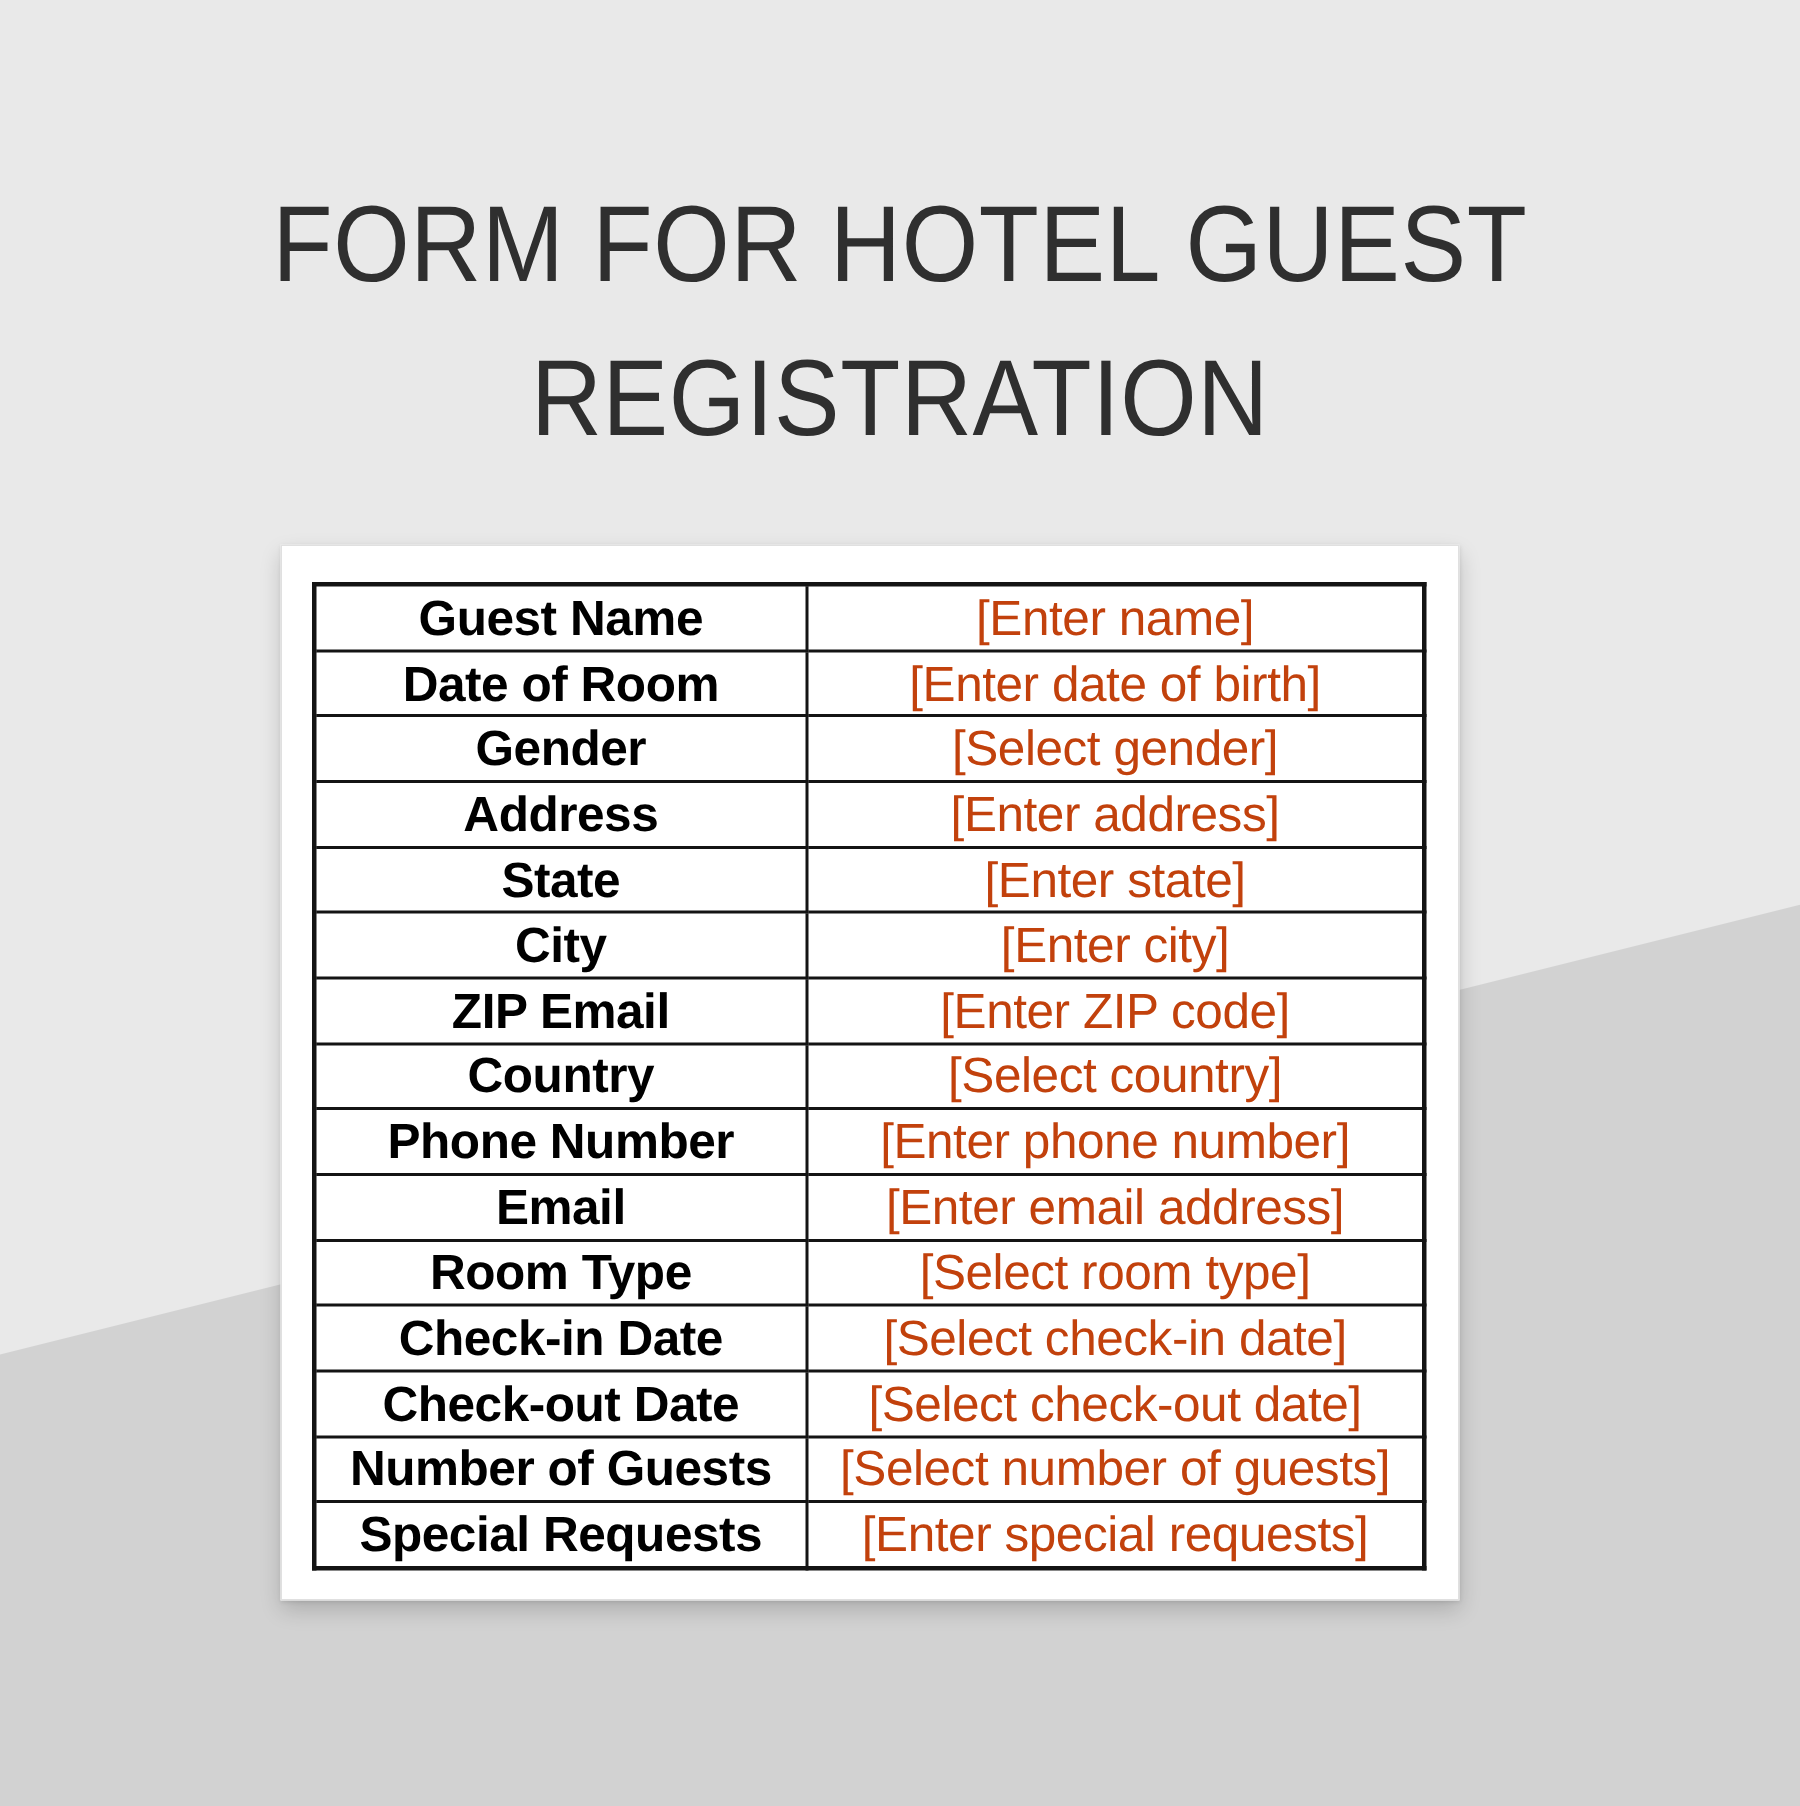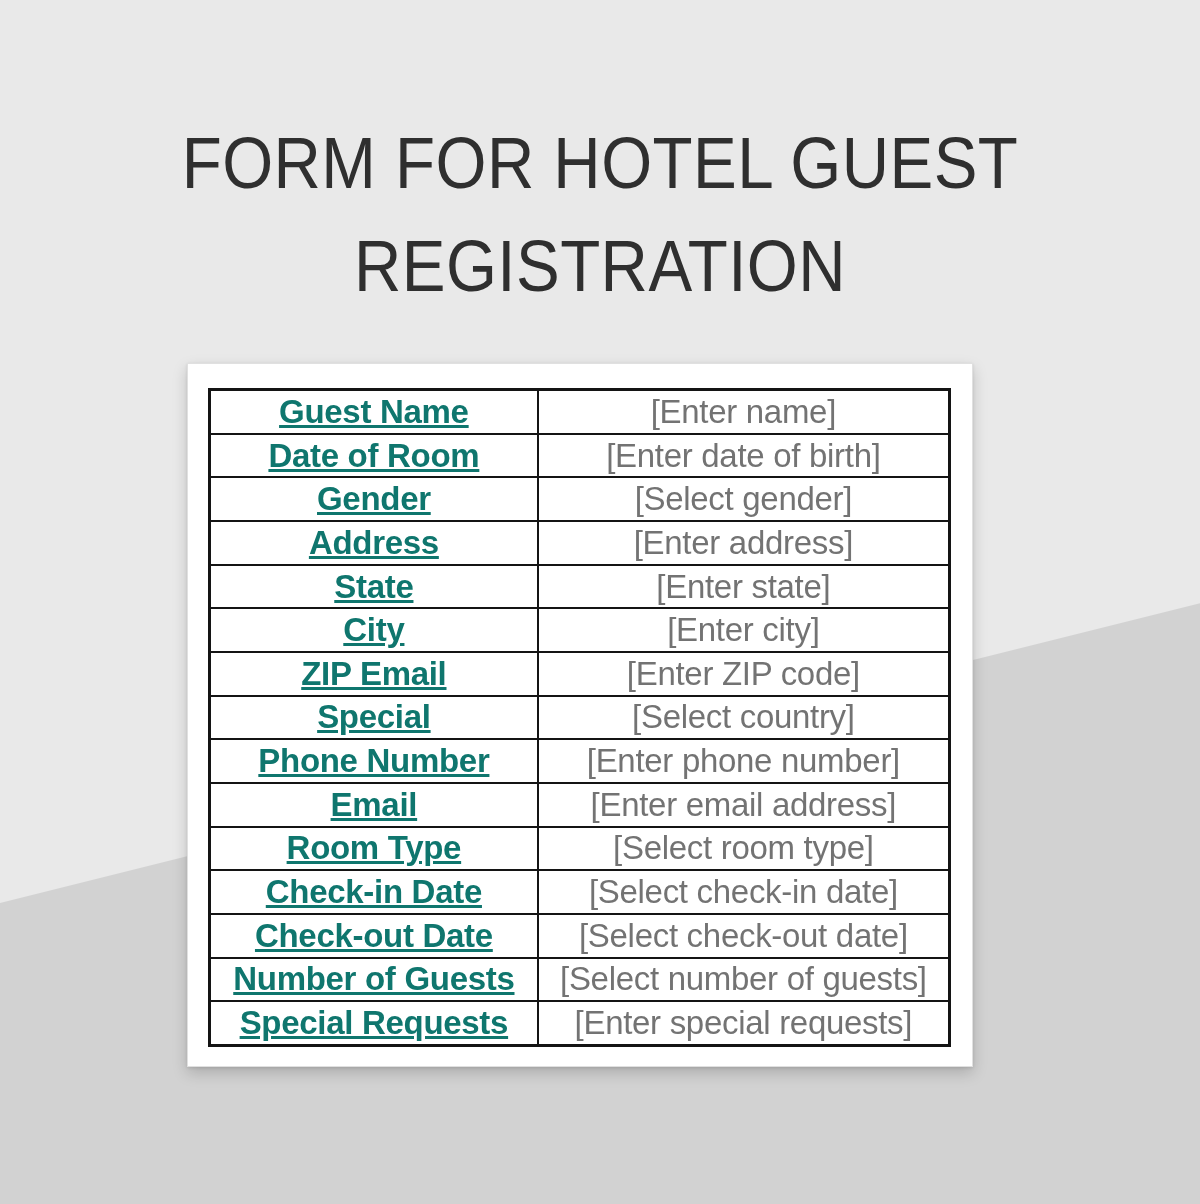--- a/index.html
+++ b/index.html
@@ -62,26 +62,25 @@
     vertical-align: middle;
     padding: 0 6px;
     font-size: 33px;
     letter-spacing: -0.3px;
     white-space: nowrap;
     overflow: hidden;
   }
   td.field-label {
     width: 42.4%;
     font-weight: 700;
-    color: #0f766e;
-    text-decoration: underline;
+    color: #000000;
   }
   td.field-value {
     font-weight: 400;
-    color: #737373;
+    color: #c2410c;
   }
 </style>
 </head>
 <body>
 
 <div class="stage">
   <div class="bg-lower"></div>
 
   <h1 class="page-title"><span>FORM FOR HOTEL GUEST</span><br><span>REGISTRATION</span></h1>
 
@@ -110,21 +109,21 @@
         </tr>
         <tr>
           <td class="field-label">City</td>
           <td class="field-value">[Enter city]</td>
         </tr>
         <tr>
           <td class="field-label">ZIP Email</td>
           <td class="field-value">[Enter ZIP code]</td>
         </tr>
         <tr>
-          <td class="field-label">Special</td>
+          <td class="field-label">Country</td>
           <td class="field-value">[Select country]</td>
         </tr>
         <tr>
           <td class="field-label">Phone Number</td>
           <td class="field-value">[Enter phone number]</td>
         </tr>
         <tr>
           <td class="field-label">Email</td>
           <td class="field-value">[Enter email address]</td>
         </tr>

